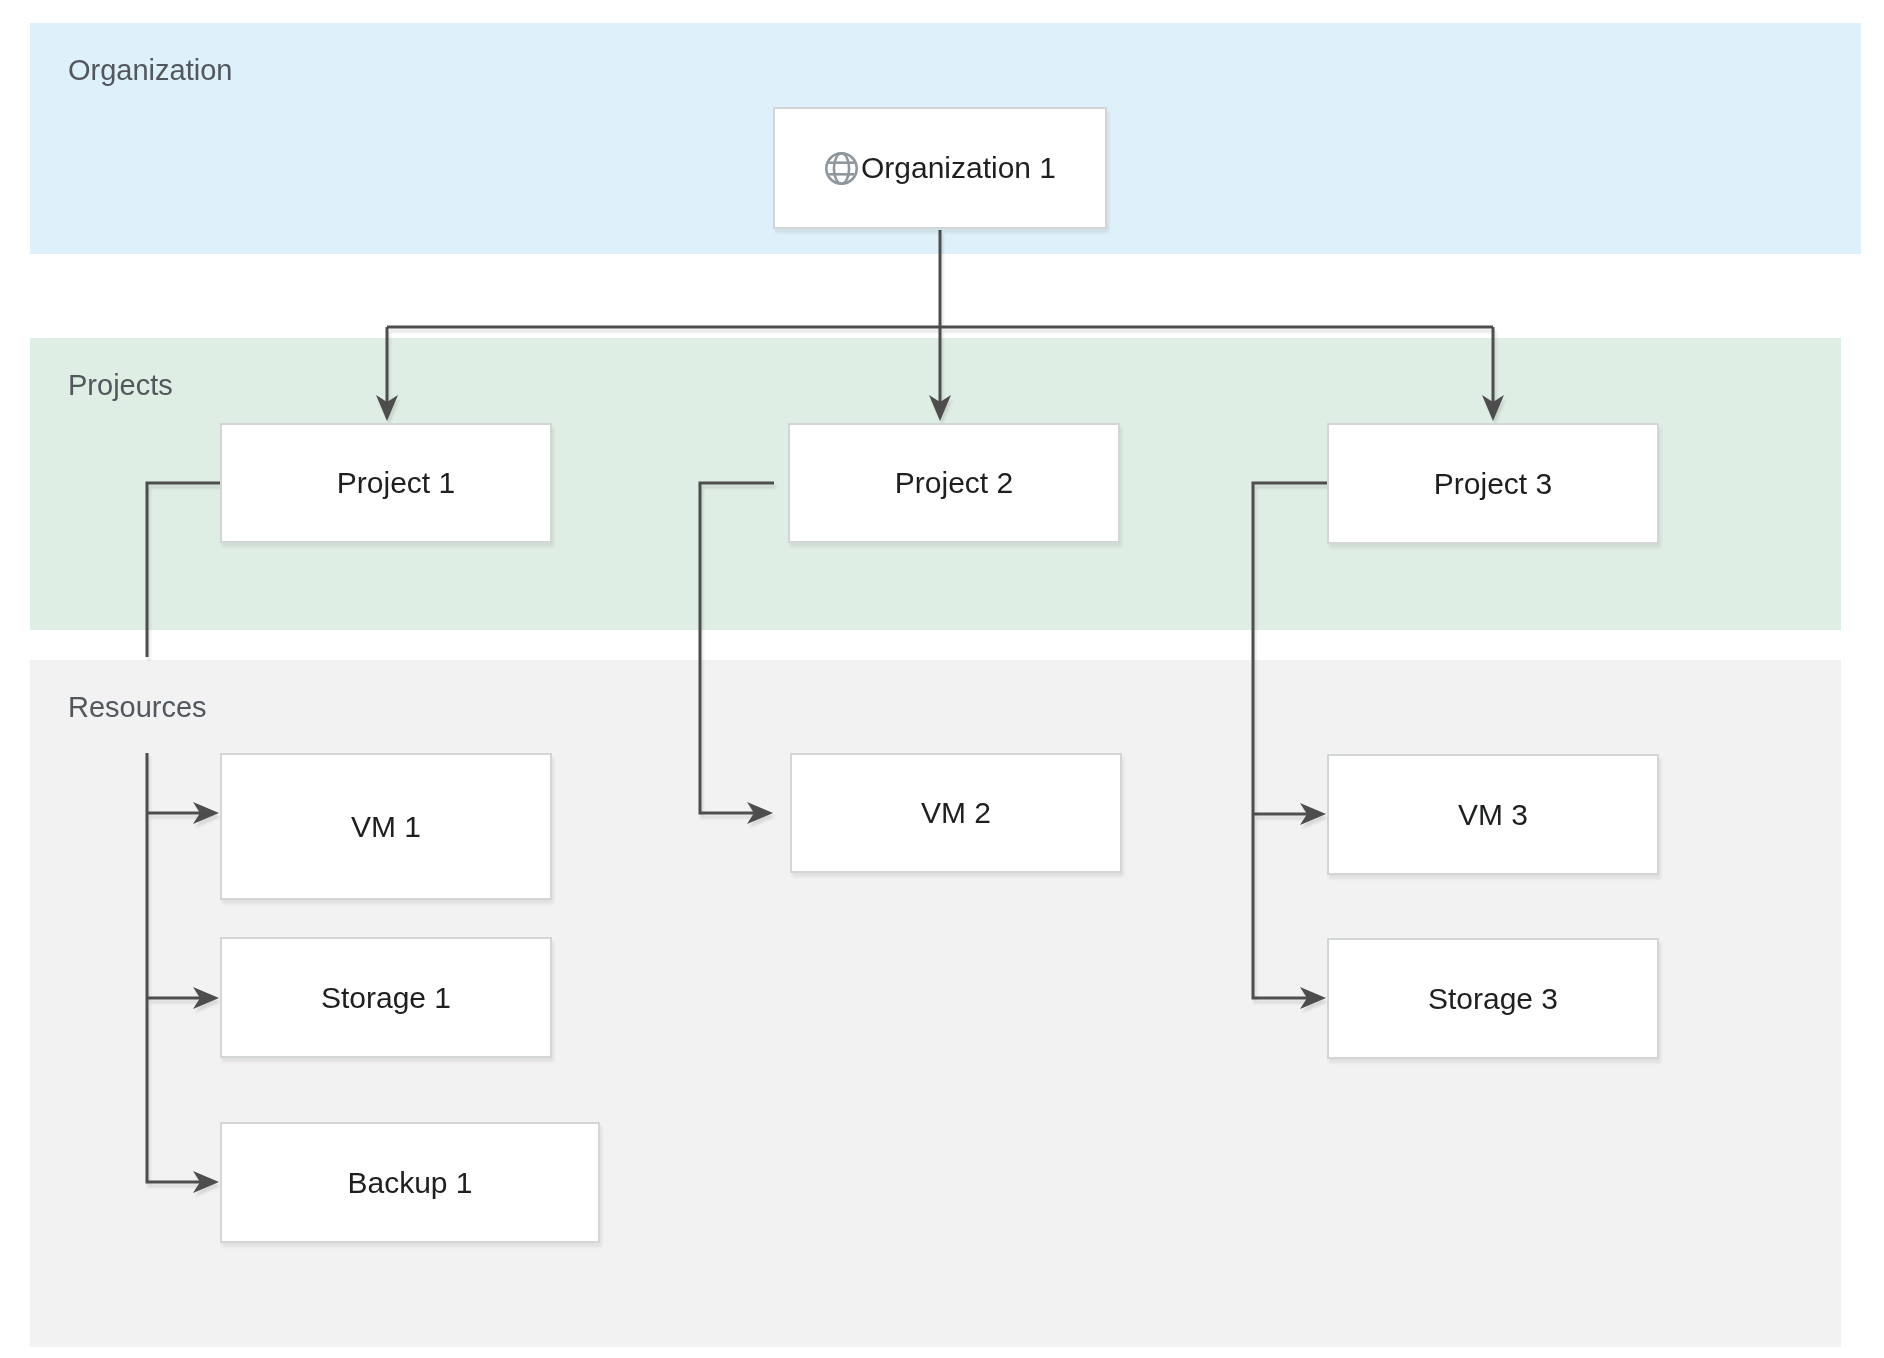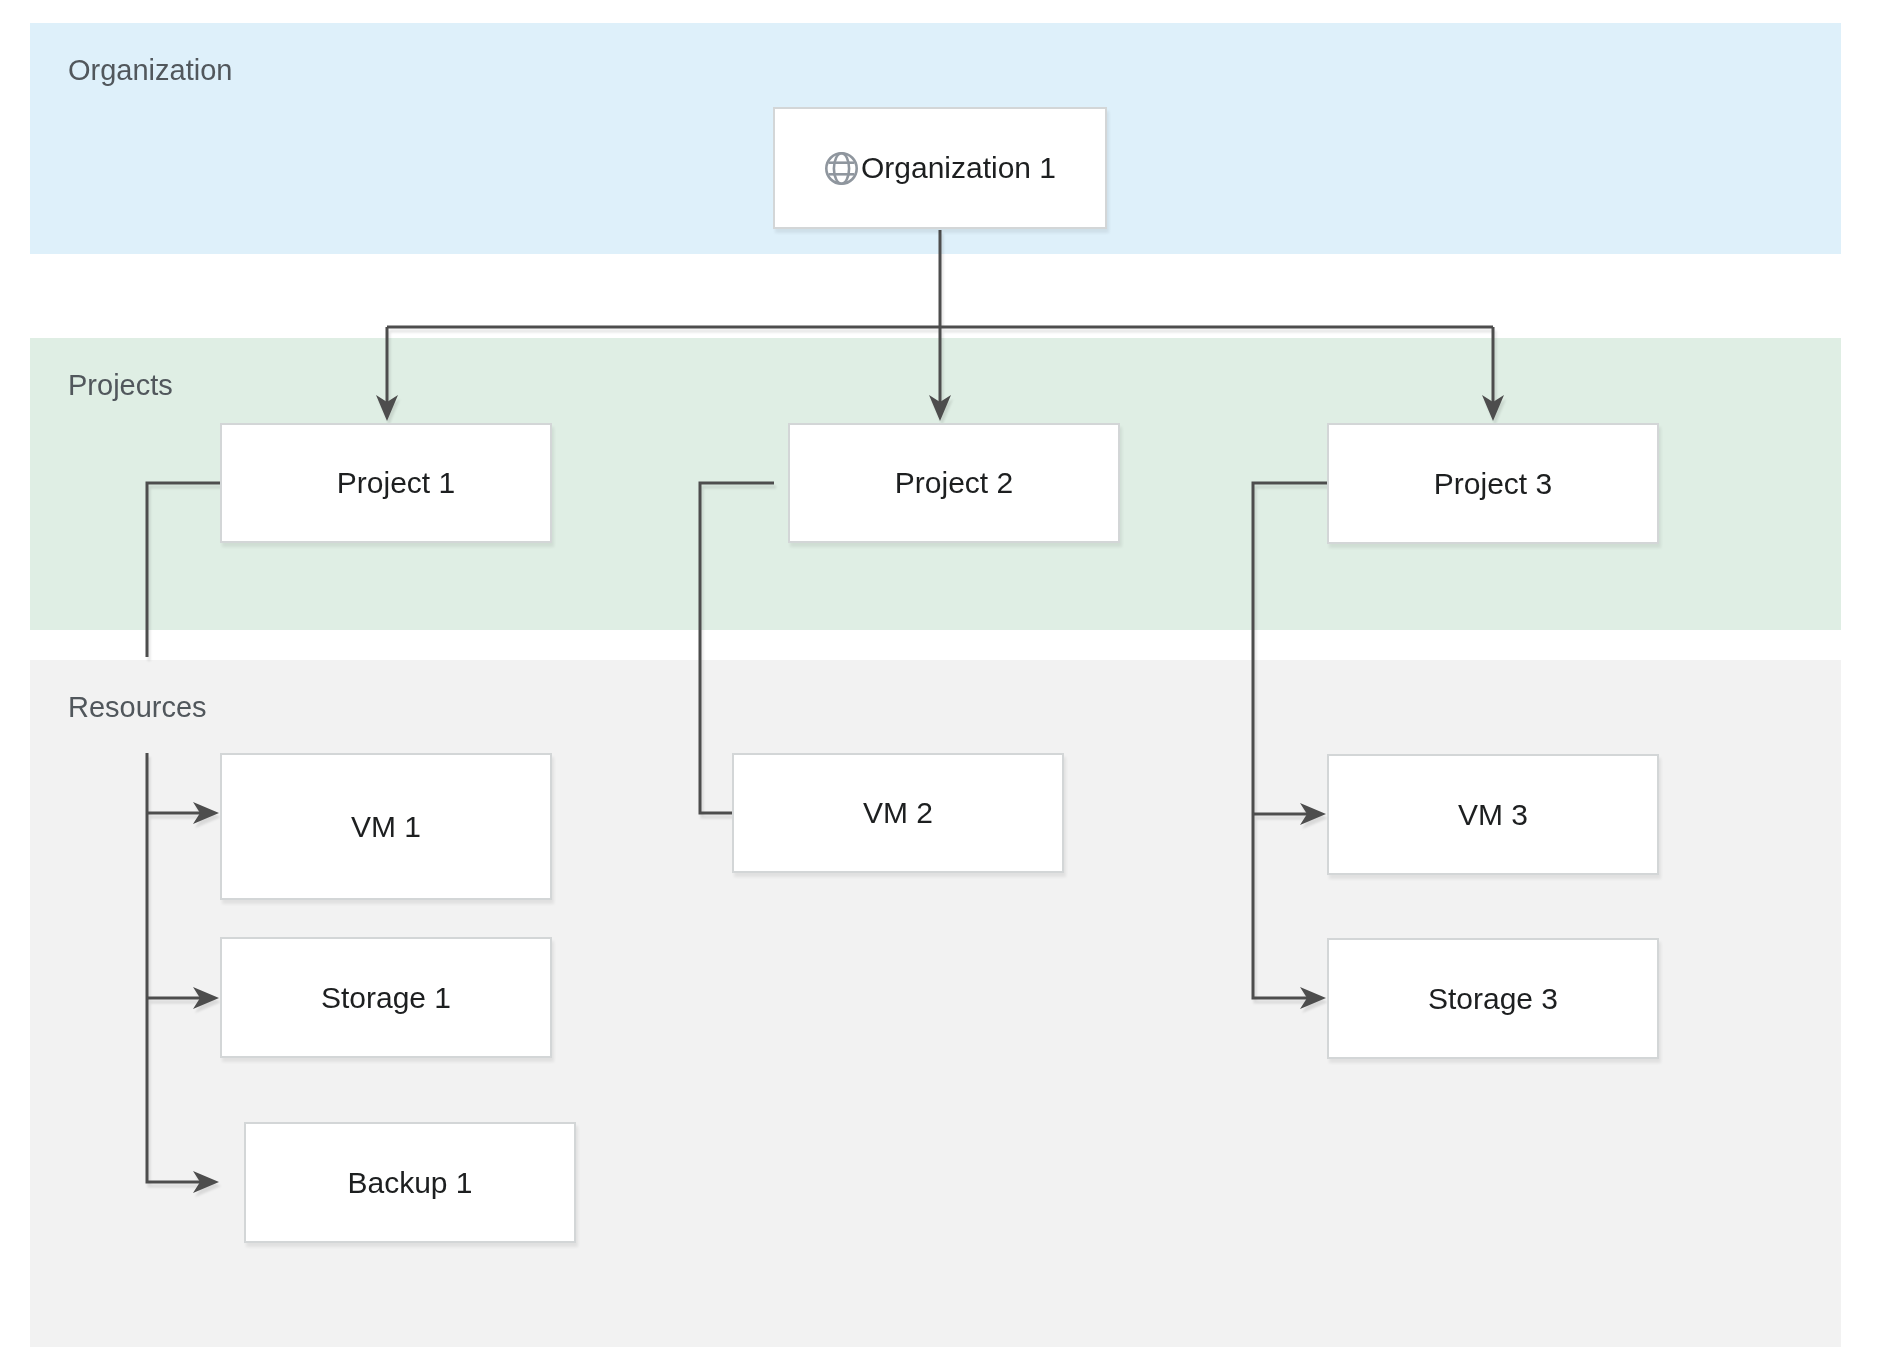--- a/index.html
+++ b/index.html
@@ -13,21 +13,21 @@
     width: 1884px;
     height: 1358px;
     background: #ffffff;
     overflow: hidden;
   }
   .band {
     position: absolute;
     left: 30px;
     width: 1811px;
   }
-  .band-organization { top: 23px;  height: 231px; background: var(--c-organization-band); }
+  .band-organization { top: 23px;  height: 231px; background: var(--c-organization-band); padding-left: 20px; }
   .band-projects     { top: 338px; height: 292px; background: var(--c-projects-band); }
   .band-resources    { top: 660px; height: 687px; background: var(--c-resources-band); }
   .band-label {
     position: absolute;
     left: 38px;
     top: 30px;
     font-size: 29px;
     line-height: 34px;
     color: var(--c-band-label-text);
     white-space: nowrap;
@@ -145,25 +145,25 @@
   </div>
 
   <div class="node" style="left:220px; top:753px; width:332px; height:147px;">
     <span>VM 1</span>
   </div>
 
   <div class="node" style="left:220px; top:937px; width:332px; height:121px;">
     <span>Storage 1</span>
   </div>
 
-  <div class="node" style="left:220px; top:1122px; width:332px; height:121px;margin-left:24px;">
+  <div class="node" style="left:220px; top:1122px; width:380px; height:121px;">
     <span>Backup 1</span>
   </div>
 
-  <div class="node" style="left:732px; top:753px; width:332px; height:120px;">
+  <div class="node" style="left:790px; top:753px; width:332px; height:120px;">
     <span>VM 2</span>
   </div>
 
   <div class="node" style="left:1327px; top:754px; width:332px; height:121px;">
     <span>VM 3</span>
   </div>
 
   <div class="node" style="left:1327px; top:938px; width:332px; height:121px;">
     <span>Storage 3</span>
   </div>

